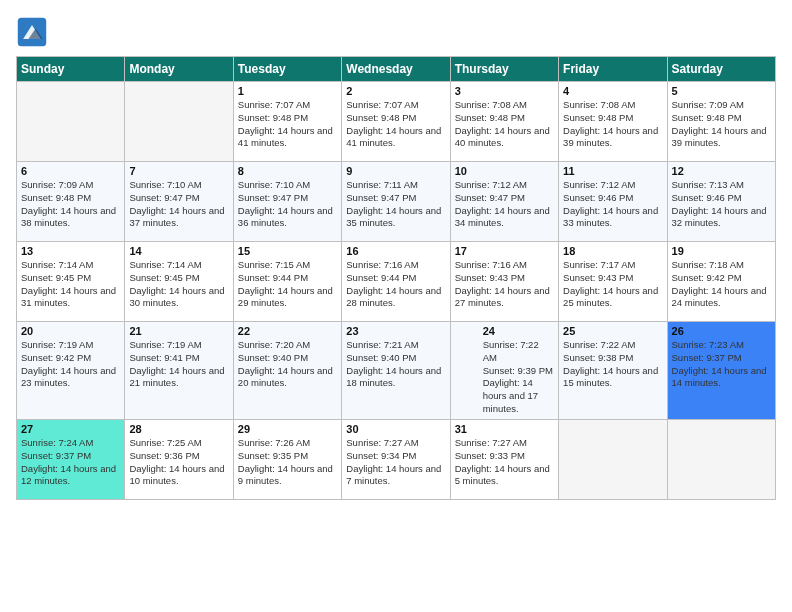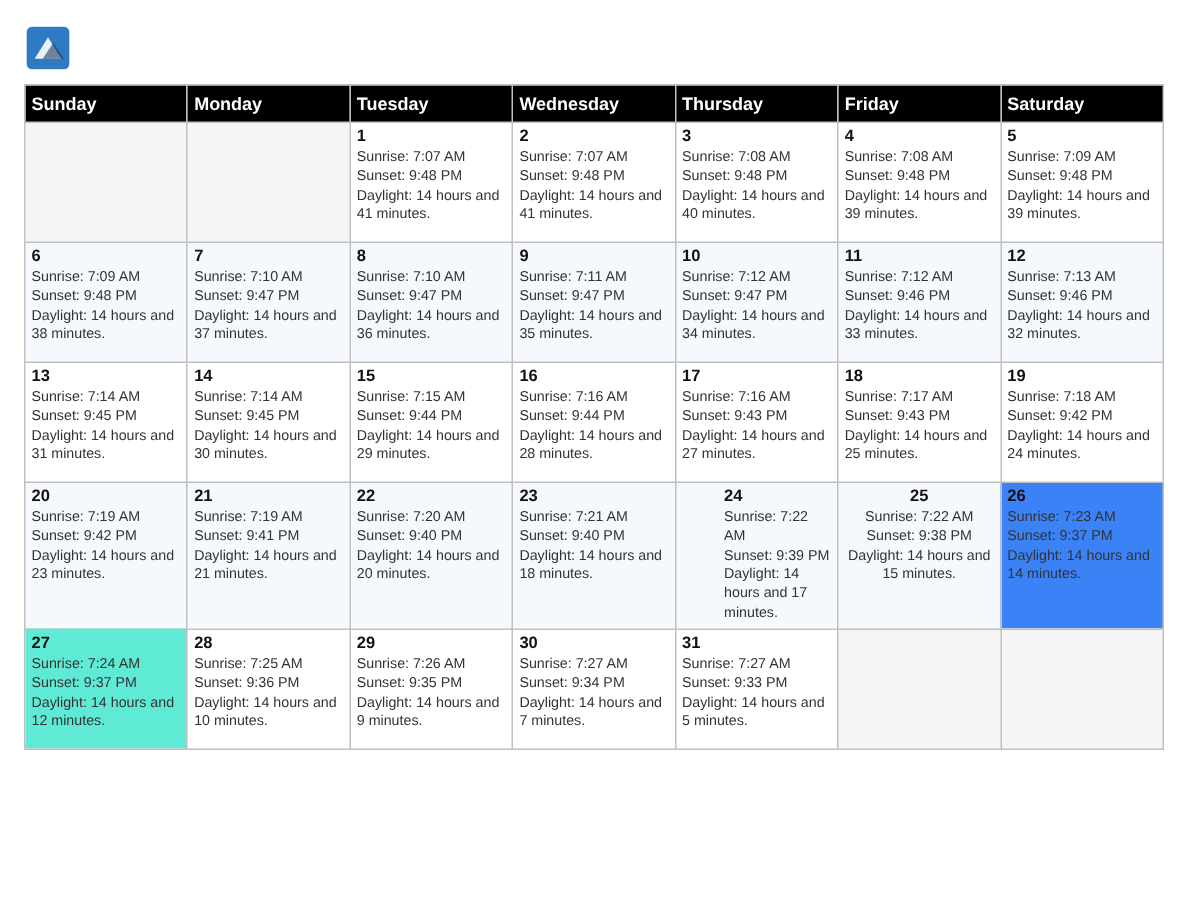--- a/index.html
+++ b/index.html
@@ -46,21 +46,21 @@
       font-size: 15px;
       font-weight: bold;
       color: #1a3a5c;
     }
     table {
       width: 100%;
       border-collapse: collapse;
       table-layout: fixed;
     }
     th {
-      background-color: #000000;
+      background-color: #0f766e;
       color: #fff;
       font-size: 12px;
       font-weight: bold;
       padding: 5px 4px;
       text-align: left;
       border: 1px solid #c0c0c0;
     }
     td {
       border: 1px solid #c0c0c0;
       vertical-align: top;
@@ -267,21 +267,21 @@
           <div class="day-info" style="white-space: pre-line;">Sunrise: 7:21 AM
 Sunset: 9:40 PM
 Daylight: 14 hours and 18 minutes.</div>
         </td>
         <td style="background: rgb(245, 248, 252); padding-left: 32px;">
           <div class="day-num">24</div>
           <div class="day-info" style="white-space: pre-line;">Sunrise: 7:22 AM
 Sunset: 9:39 PM
 Daylight: 14 hours and 17 minutes.</div>
         </td>
-        <td style="background: rgb(245, 248, 252); text-align: center;">
+        <td style="background: rgb(245, 248, 252);">
           <div class="day-num">25</div>
           <div class="day-info" style="white-space: pre-line;">Sunrise: 7:22 AM
 Sunset: 9:38 PM
 Daylight: 14 hours and 15 minutes.</div>
         </td>
         <td style="background: #3b82f6; margin-left: 48px;">
           <div class="day-num">26</div>
           <div class="day-info" style="white-space: pre-line;">Sunrise: 7:23 AM
 Sunset: 9:37 PM
 Daylight: 14 hours and 14 minutes.</div>

